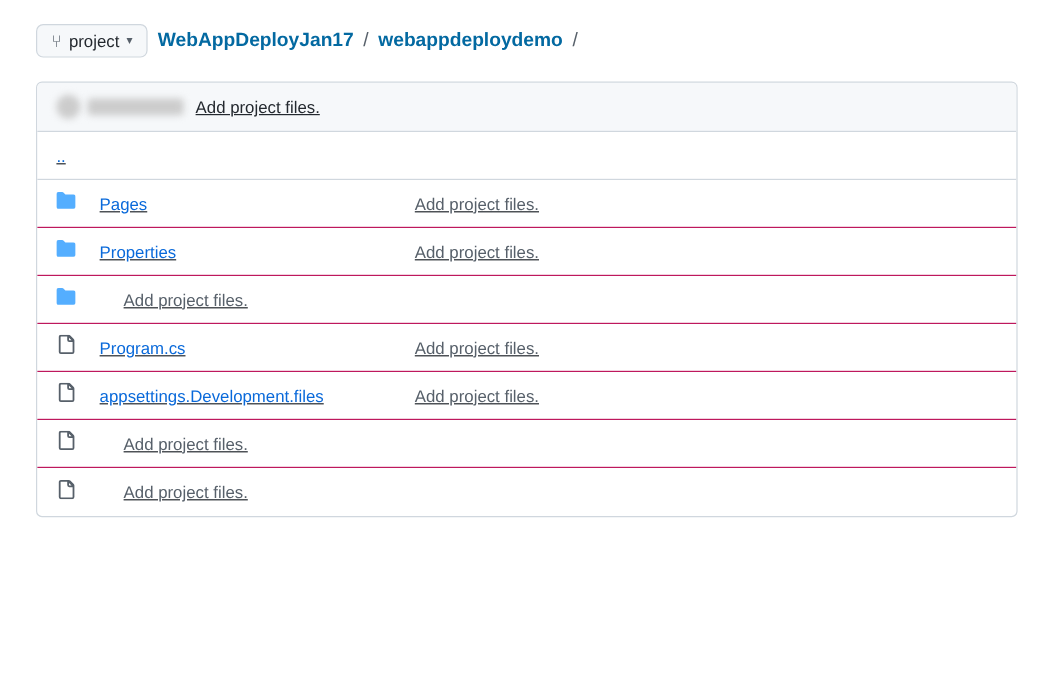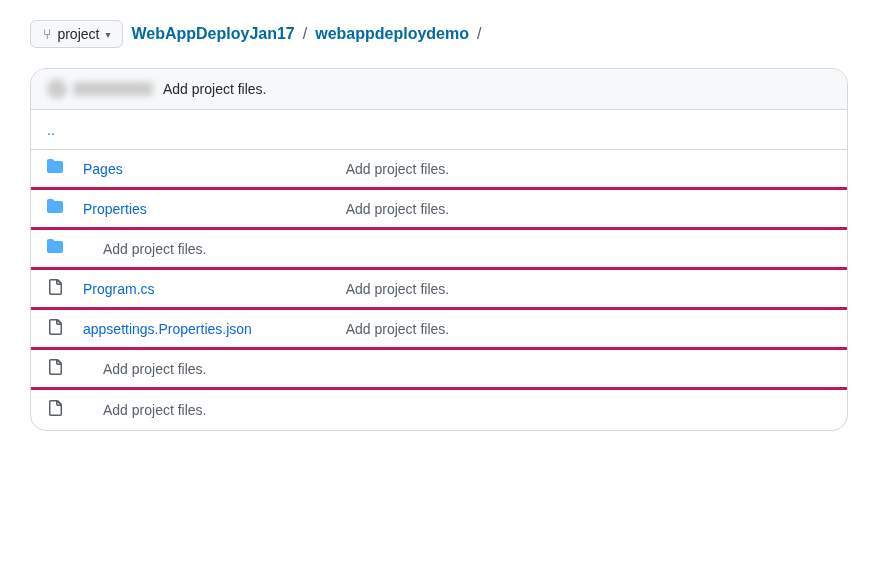--- a/index.html
+++ b/index.html
@@ -48,23 +48,24 @@
       font-size: 16px;
     }
 
     .breadcrumb-sep {
       color: #57606a;
       font-size: 16px;
     }
 
     .file-table {
       border: 1px solid #d0d7de;
-      border-radius: 16px;
+      border-radius: 5px;
       overflow: hidden;
       width: 100%;
+      text-decoration: underline;
     }
 
     .commit-row {
       display: flex;
       align-items: center;
       padding: 10px 16px;
       background: #f6f8fa;
       border-bottom: 1px solid #d0d7de;
       gap: 10px;
     }
@@ -93,21 +94,21 @@
 
     .commit-message {
       color: #24292f;
       font-size: 14px;
     }
 
     .file-row {
       display: flex;
       align-items: center;
       padding: 8px 16px;
-      border-bottom: 3px solid #be185d;
+      border-bottom: 1px solid #be185d;
       min-height: 40px;
     }
 
     .file-row:last-child {
       border-bottom: none;
     }
 
     .file-icon-cell {
       width: 36px;
       flex-shrink: 0;
@@ -236,21 +237,21 @@
         <div class="file-commit-cell"><a href="#" class="commit-link">Add project files.</a></div>
       </div>
       <div class="file-row">
         <div class="file-icon-cell">
           <span class="file-icon">
         <svg width="16" height="16" viewBox="0 0 16 16" fill="#57606a" xmlns="http://www.w3.org/2000/svg">
           <path d="M2 1.75C2 .784 2.784 0 3.75 0h6.586c.464 0 .909.184 1.237.513l2.914 2.914c.329.328.513.773.513 1.237v9.586A1.75 1.75 0 0113.25 16h-9.5A1.75 1.75 0 012 14.25V1.75zm1.75-.25a.25.25 0 00-.25.25v12.5c0 .138.112.25.25.25h9.5a.25.25 0 00.25-.25V6h-2.75A1.75 1.75 0 019 4.25V1.5H3.75zm6.75.896v1.854c0 .138.112.25.25.25h1.854L10.5 2.396z"></path>
         </svg>
       </span>
         </div>
-        <div class="file-name-cell"><a href="#" class="file-name-link">appsettings.Properties.json</a></div>
+        <div class="file-name-cell"><a href="#" class="file-name-link">appsettings.Development.files</a></div>
         <div class="file-commit-cell"><a href="#" class="commit-link">Add project files.</a></div>
       </div>
       <div class="file-row">
         <div class="file-icon-cell">
           <span class="file-icon">
         <svg width="16" height="16" viewBox="0 0 16 16" fill="#57606a" xmlns="http://www.w3.org/2000/svg">
           <path d="M2 1.75C2 .784 2.784 0 3.75 0h6.586c.464 0 .909.184 1.237.513l2.914 2.914c.329.328.513.773.513 1.237v9.586A1.75 1.75 0 0113.25 16h-9.5A1.75 1.75 0 012 14.25V1.75zm1.75-.25a.25.25 0 00-.25.25v12.5c0 .138.112.25.25.25h9.5a.25.25 0 00.25-.25V6h-2.75A1.75 1.75 0 019 4.25V1.5H3.75zm6.75.896v1.854c0 .138.112.25.25.25h1.854L10.5 2.396z"></path>
         </svg>
       </span>
         </div>

